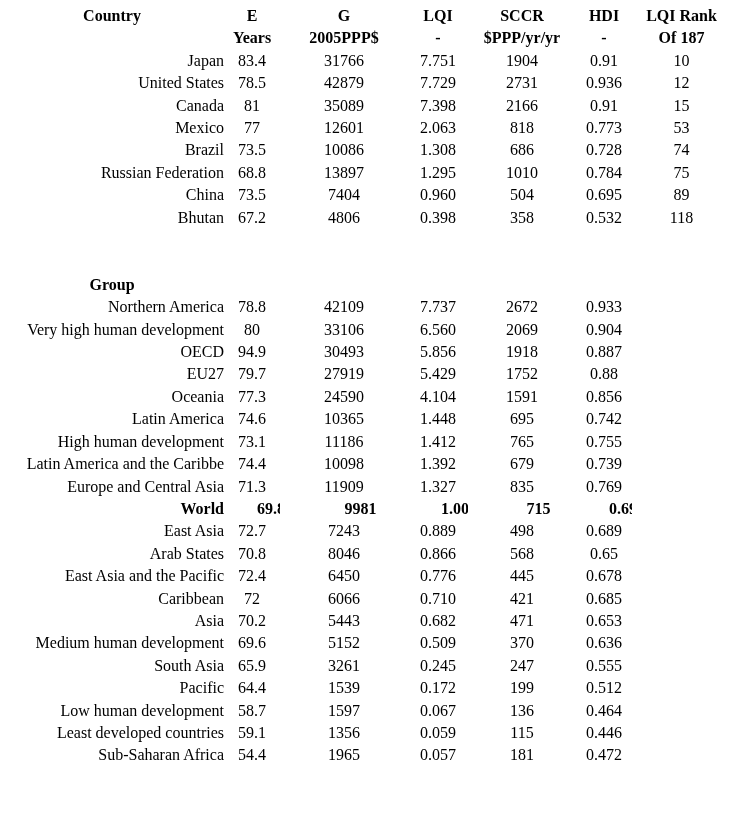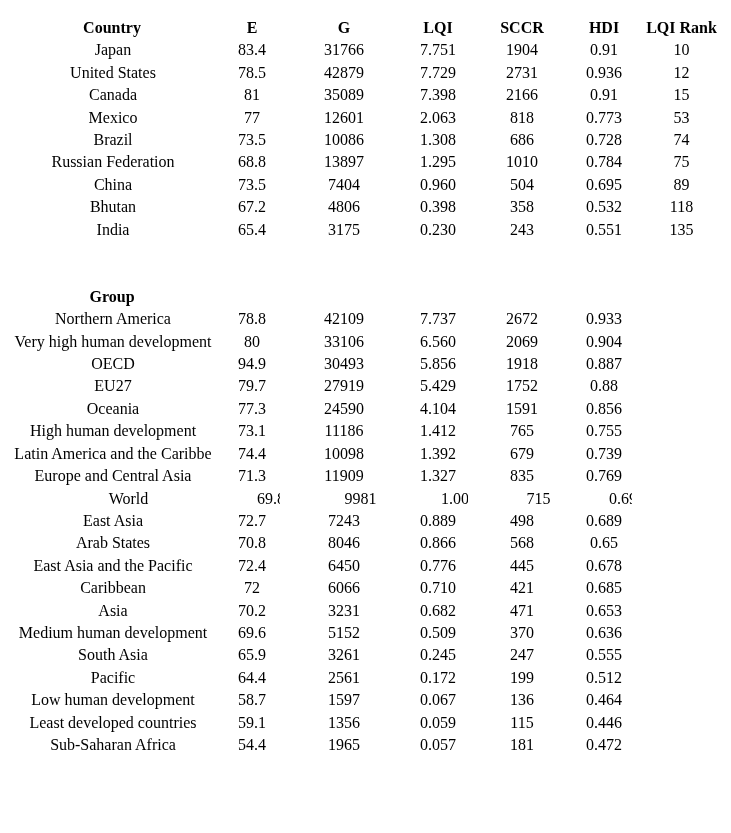--- a/index.html
+++ b/index.html
@@ -12,47 +12,47 @@
     height: 833px;
     overflow: hidden;
     font-family: "Liberation Serif", serif;
     font-size: 16px;
     color: #000000;
   }
   table.data-table {
     border-collapse: collapse;
     table-layout: fixed;
     width: 731px;
-    margin-top: 17px;
+    margin-top: 5px;
   }
   .data-table th,
   .data-table td {
     padding: 0;
     height: 22.4px;
     line-height: 22.4px;
     text-align: center;
     vertical-align: middle;
     white-space: nowrap;
     overflow: hidden;
     font-weight: normal;
   }
   .data-table thead th {
     font-weight: bold;
   }
   .data-table td:first-child {
-    text-align: center;
+    text-align: right;
     padding-left: 2px;
   }
   .data-table tr.section-label-row td:first-child {
     text-align: center;
     font-weight: bold;
     padding-left: 0;
   }
   .data-table tr.bold td {
-    font-weight: normal;
+    font-weight: bold;
     padding-left: 33px;
   }
   .data-table tr.spacer td {
     height: 22.4px;
   }
 </style>
 </head>
 <body>
 
 <table class="data-table">
@@ -68,20 +68,29 @@
   <thead>
     <tr>
       <th>Country</th>
       <th>E</th>
       <th>G</th>
       <th>LQI</th>
       <th>SCCR</th>
       <th>HDI</th>
       <th>LQI Rank</th>
     </tr>
+    <tr>
+      <th></th>
+      <th>Years</th>
+      <th>2005PPP$</th>
+      <th>-</th>
+      <th>$PPP/yr/yr</th>
+      <th>-</th>
+      <th>Of 187</th>
+    </tr>
   </thead>
   <tbody id="country-rows">
       <tr>
         <td>Japan</td>
         <td>83.4</td>
         <td>31766</td>
         <td>7.751</td>
         <td>1904</td>
         <td>0.91</td>
         <td>10</td>
@@ -142,29 +151,20 @@
       </tr>
       <tr>
         <td>Bhutan</td>
         <td>67.2</td>
         <td>4806</td>
         <td>0.398</td>
         <td>358</td>
         <td>0.532</td>
         <td>118</td>
       </tr>
-      <tr>
-        <td>India</td>
-        <td>65.4</td>
-        <td>3175</td>
-        <td>0.230</td>
-        <td>243</td>
-        <td>0.551</td>
-        <td>135</td>
-      </tr>
     </tbody>
   <tbody>
     <tr class="spacer">
         <td colspan="7"></td>
       </tr>
     <tr class="spacer">
         <td colspan="7"></td>
       </tr>
   </tbody>
   <tbody>
@@ -215,20 +215,29 @@
         <td>0.88</td>
         <td></td>
       </tr>
       <tr>
         <td>Oceania</td>
         <td>77.3</td>
         <td>24590</td>
         <td>4.104</td>
         <td>1591</td>
         <td>0.856</td>
+        <td></td>
+      </tr>
+      <tr>
+        <td>Latin America</td>
+        <td>74.6</td>
+        <td>10365</td>
+        <td>1.448</td>
+        <td>695</td>
+        <td>0.742</td>
         <td></td>
       </tr>
       <tr>
         <td>High human development</td>
         <td>73.1</td>
         <td>11186</td>
         <td>1.412</td>
         <td>765</td>
         <td>0.755</td>
         <td></td>
@@ -292,21 +301,21 @@
         <td>72</td>
         <td>6066</td>
         <td>0.710</td>
         <td>421</td>
         <td>0.685</td>
         <td></td>
       </tr>
       <tr>
         <td>Asia</td>
         <td>70.2</td>
-        <td>3231</td>
+        <td>5443</td>
         <td>0.682</td>
         <td>471</td>
         <td>0.653</td>
         <td></td>
       </tr>
       <tr>
         <td>Medium human development</td>
         <td>69.6</td>
         <td>5152</td>
         <td>0.509</td>
@@ -319,21 +328,21 @@
         <td>65.9</td>
         <td>3261</td>
         <td>0.245</td>
         <td>247</td>
         <td>0.555</td>
         <td></td>
       </tr>
       <tr>
         <td>Pacific</td>
         <td>64.4</td>
-        <td>2561</td>
+        <td>1539</td>
         <td>0.172</td>
         <td>199</td>
         <td>0.512</td>
         <td></td>
       </tr>
       <tr>
         <td>Low human development</td>
         <td>58.7</td>
         <td>1597</td>
         <td>0.067</td>

